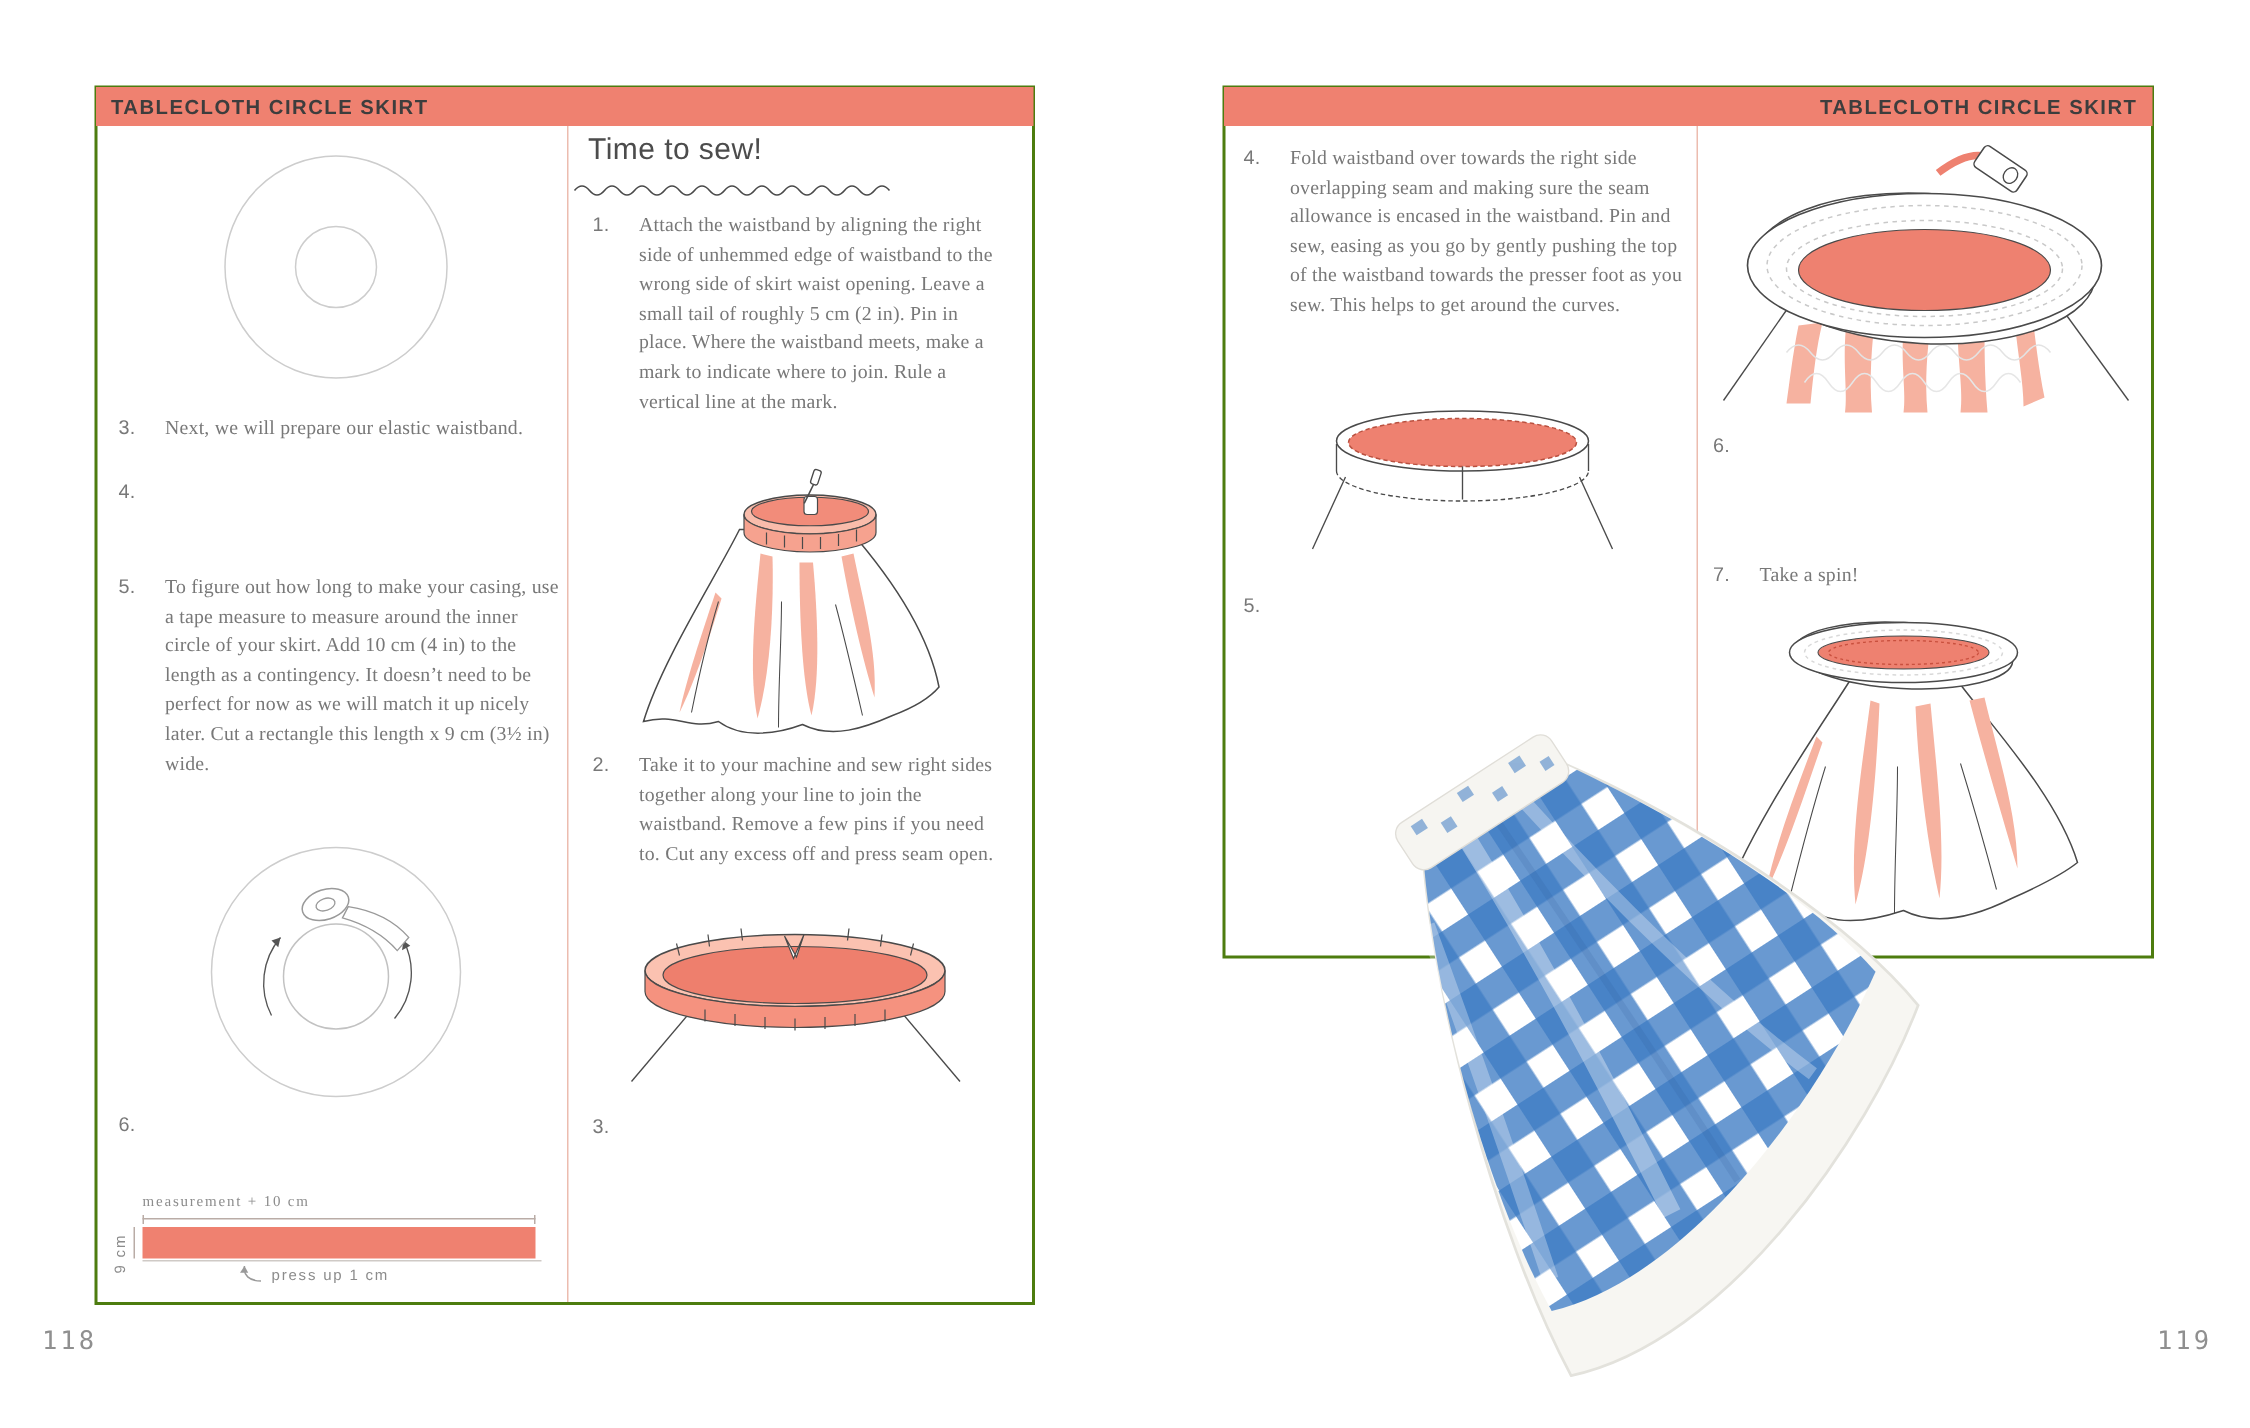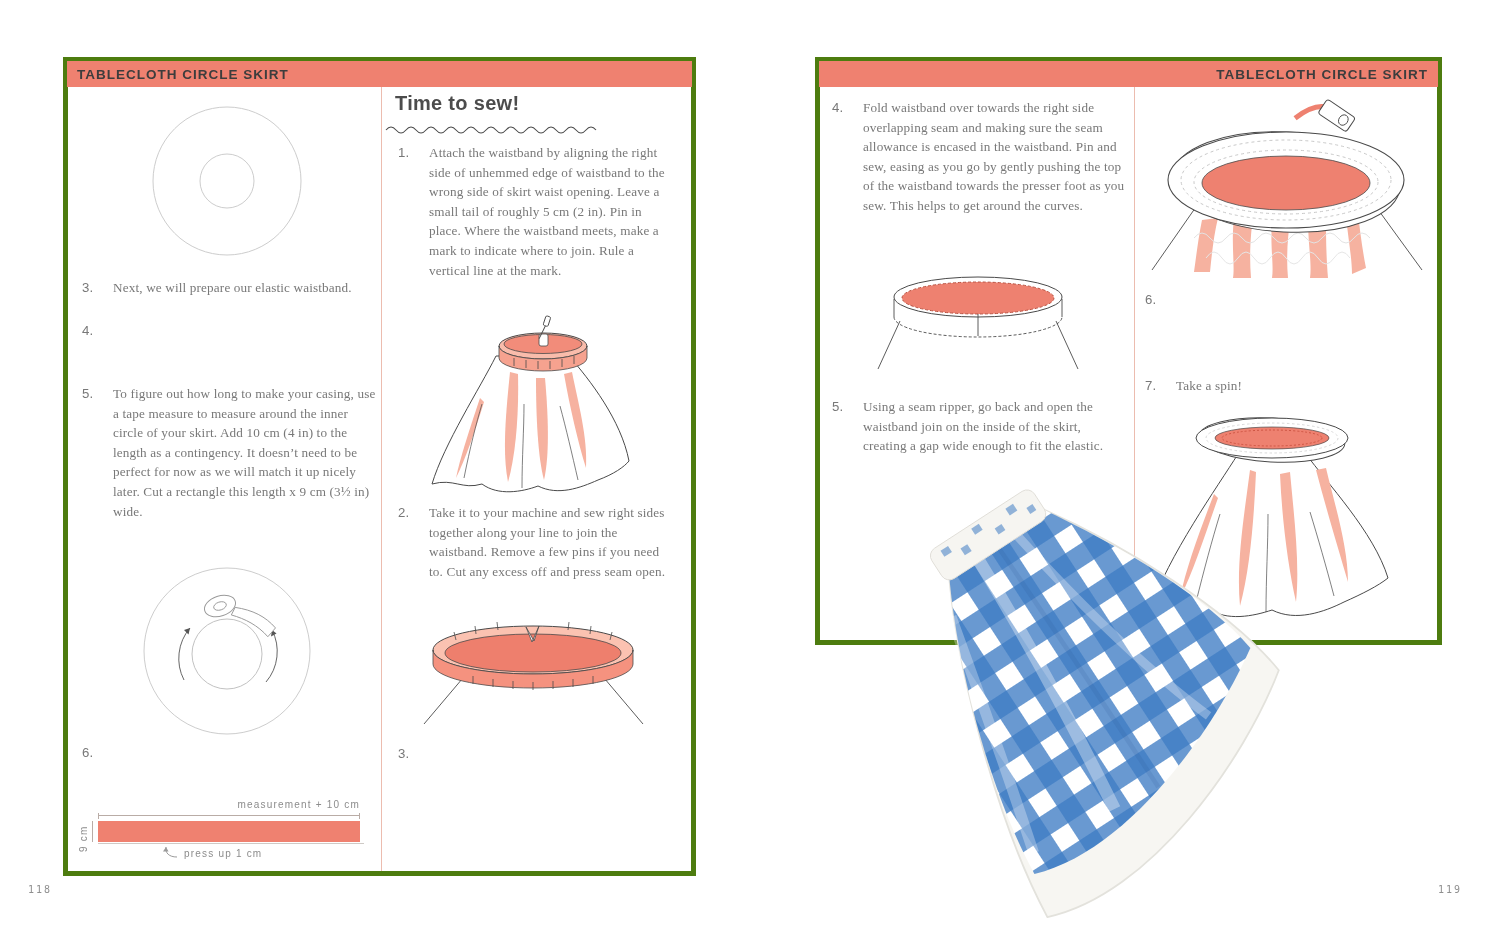--- a/index.html
+++ b/index.html
@@ -1,35 +1,35 @@
 <!DOCTYPE html>
 <html><head>
 <meta charset="utf-8">
 <style>
   html,body{margin:0;padding:0;}
   body{
     width:1500px;height:952px;background:#ffffff;position:relative;overflow:hidden;
     font-family:"Liberation Sans","DejaVu Sans",sans-serif;
   }
-  .page{position:absolute;background:#fff;border:5px solid #4d7c0f;}
+  .page{position:absolute;background:#fff;border:2px solid #4d7c0f;}
   .page-left{left:63px;top:57px;width:623px;height:809px;}
   .page-right{left:815px;top:57px;width:617px;height:578px;}
   .header-bar{position:absolute;left:-1px;top:-1px;right:-1px;height:26px;background:#ef8170;
     display:flex;align-items:center;padding:0 10px;box-sizing:border-box;}
   .header-bar.right-align{justify-content:flex-end;}
   .header-title{font-size:13.5px;font-weight:bold;letter-spacing:1px;color:#3d3d3d;}
   .divider{position:absolute;top:25px;bottom:0;width:0;border-left:1px solid #ecbcaf;}
   .step{position:absolute;display:flex;font-size:13.2px;line-height:19.6px;color:#787878;letter-spacing:.15px;}
   .step .num{width:31px;flex:none;}
   .step .txt{flex:1;font-family:Liberation Serif, serif;}
-  .sew-heading{position:absolute;font-size:20px;color:#4c4c4c;letter-spacing:.3px;font-weight:bold;}
+  .sew-heading{position:absolute;font-size:20px;color:#4c4c4c;letter-spacing:.3px;}
   .illus{position:absolute;}
-  .pagenum{position:absolute;font-size:10px;color:#8f8f8f;letter-spacing:2px;font-family:"DejaVu Sans Mono",monospace;}
+  .pagenum{position:absolute;font-size:17px;color:#8f8f8f;letter-spacing:2px;font-family:"DejaVu Sans Mono",monospace;}
   .mlabel{position:absolute;font-size:10px;color:#8c8c8c;letter-spacing:1.2px;}
-  .mlabel.center{text-align:right;}
+  .mlabel.center{text-align:left;font-family:Liberation Serif, serif;}
   .mline{position:absolute;border-top:1px solid #b9aca6;height:5px;}
   .mline:before,.mline:after{content:"";position:absolute;top:-3px;height:6px;border-left:1px solid #b9aca6;}
   .mline:before{left:0;}
   .mline:after{right:0;}
   .mbar{position:absolute;background:#ef8170;}
   .vbracket{position:absolute;border-left:1px solid #b9aca6;width:3px;}
   .pressline{position:absolute;border-top:1px solid #cfcac6;}
   .side-rot{transform:rotate(-90deg);transform-origin:left top;}
 </style>
 </head>
@@ -176,21 +176,20 @@
     <path d="M22,32 L22,50" stroke="#4a4a4a" stroke-width="0.9"></path>
     <path d="M190,32 L190,50" stroke="#4a4a4a" stroke-width="0.9"></path>
     <path d="M22,50 A84,20 0 0 0 190,50" fill="none" stroke="#4a4a4a" stroke-width="0.9" stroke-dasharray="3,2"></path>
     <path d="M106,47 L106,69" stroke="#4a4a4a" stroke-width="0.9"></path>
     <path d="M28,54 L6,102" stroke="#4a4a4a" stroke-width="0.9"></path>
     <path d="M184,54 L206,102" stroke="#4a4a4a" stroke-width="0.9"></path>
   </svg>
 
   <div class="step" style="left:12px;top:335px;width:296px">
     <span class="num">5.</span>
-    <span class="txt">Using a seam ripper, go back and open the waistband join on the inside of the skirt, creating a gap wide enough to fit the elastic.</span>
   </div>
 
   <svg class="illus" style="left:322px;top:26px" width="290" height="192">
     <g>
       <path d="M92,130 C89,155 93,178 91,190 L109,190 C107,166 109,144 111,128 Z" fill="#f6b2a0"></path>
       <path d="M130,134 C128,158 132,178 130,190 L146,190 C144,168 146,148 148,132 Z" fill="#f6b2a0"></path>
       <path d="M166,132 C166,156 170,176 168,190 L186,190 C184,166 184,146 184,130 Z" fill="#f6b2a0"></path>
       <path d="M204,128 C206,150 210,170 210,186 L224,180 C220,160 218,142 216,126 Z" fill="#f6b2a0"></path>
       <path d="M60,132 C56,152 54,170 52,184 L68,184 C70,164 72,146 76,130 Z" fill="#f6b2a0"></path>
     </g>

